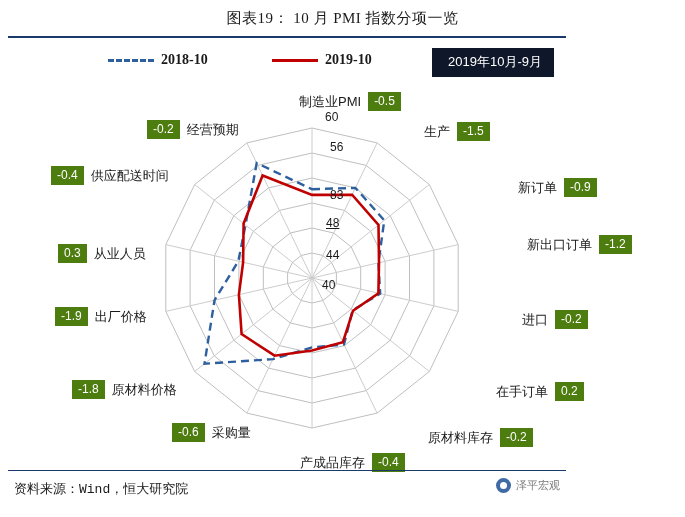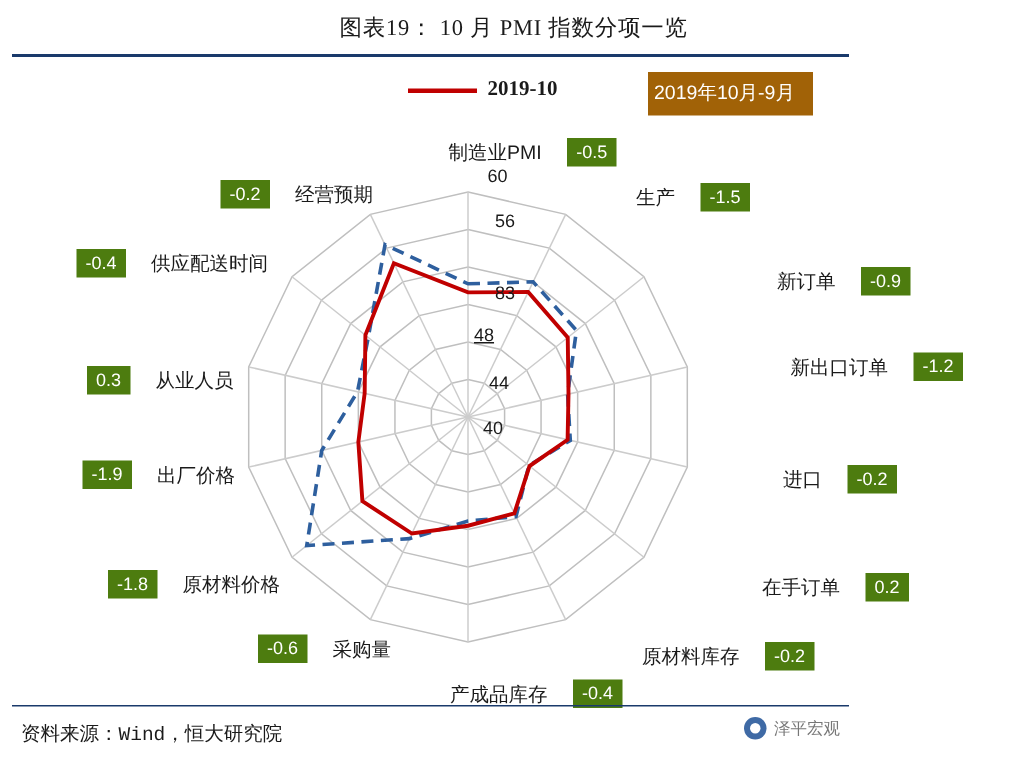--- a/index.html
+++ b/index.html
@@ -106,24 +106,24 @@
   .legend-label {
     font-size: 14px;
     font-weight: bold;
     font-family: "Liberation Serif", serif;
     color: #1a1a1a;
   }
   #legend-badge {
     position: absolute;
     left: 432px;
     top: 0px;
-    background: #a16207;
+    background: #0f172a;
     color: #ffffff;
     font-size: 13px;
-    padding: 5px 12px 6px 4px;
+    padding: 5px 12px 6px 16px;
     white-space: nowrap;
   }
 
   
   #radar-wrap {
     position: absolute;
     left: 0;
     top: 78px;
     width: 685px;
     height: 386px;
@@ -134,21 +134,21 @@
     top: 0;
   }
 
   .axis-label {
     position: absolute;
     font-size: 13px;
     color: #1a1a1a;
     white-space: nowrap;
     display: flex;
     align-items: center;
-    gap: 17px;
+    gap: 7px;
   }
   .delta-chip {
     display: inline-block;
     background: #4d7c0f;
     color: #ffffff;
     font-size: 12px;
     padding: 2px 6px 3px 6px;
     white-space: nowrap;
   }
   .tick-label {
@@ -160,20 +160,24 @@
 </head>
 <body>
 
 <div id="page">
 
   <div class="rule" id="rule-top"></div>
 
   <div id="chart-title">图表19： 10 月 PMI 指数分项一览</div>
 
   <div id="legend">
+    <div class="legend-entry" id="legend-2018">
+      <span class="legend-swatch" style="border-top-style:dashed;border-top-color:#2e5f9e;"></span>
+      <span class="legend-label">2018-10</span>
+    </div>
     <div class="legend-entry" id="legend-2019">
       <span class="legend-swatch" style="border-top-style:solid;border-top-color:#c00000;"></span>
       <span class="legend-label">2019-10</span>
     </div>
     <div id="legend-badge">2019年10月-9月</div>
   </div>
 
   <div id="radar-wrap">
     <svg id="radar-svg" width="685" height="386" viewBox="0 0 685 386">
       <g id="grid-group" fill="none" stroke="#bfbfbf" stroke-width="1">
@@ -218,21 +222,21 @@
           <span class="delta-chip">-0.9</span>
         </div>
         <div class="axis-label" style="left: 527px; top: 157px;">
           <span>新出口订单</span>
           <span class="delta-chip">-1.2</span>
         </div>
         <div class="axis-label" style="left: 522px; top: 232px;">
           <span>进口</span>
           <span class="delta-chip">-0.2</span>
         </div>
-        <div class="axis-label" style="left: 496px; top: 304px; margin-left: 12px;">
+        <div class="axis-label" style="left: 496px; top: 304px;">
           <span>在手订单</span>
           <span class="delta-chip">0.2</span>
         </div>
         <div class="axis-label" style="left: 428px; top: 350px; align-items: center;">
           <span>原材料库存</span>
           <span class="delta-chip">-0.2</span>
         </div>
         <div class="axis-label" style="left: 300px; top: 375px;">
           <span>产成品库存</span>
           <span class="delta-chip">-0.4</span>
@@ -259,21 +263,21 @@
         </div>
         <div class="axis-label" style="left: 147px; top: 42px;">
           <span class="delta-chip">-0.2</span>
           <span>经营预期</span>
         </div>
       </div>
     <div id="tick-labels">
         <div class="tick-label" style="left: 325px; top: 32px;">60</div>
         <div class="tick-label" style="left: 330px; top: 62px;">56</div>
         <div class="tick-label" style="left: 330px; top: 110px;">83</div>
-        <div class="tick-label" style="left: 316px; top: 138px; text-decoration: underline;">48</div>
+        <div class="tick-label" style="left: 326px; top: 138px; text-decoration: underline;">48</div>
         <div class="tick-label" style="left: 326px; top: 170px;">44</div>
         <div class="tick-label" style="left: 322px; top: 200px;">40</div>
       </div>
   </div>
 
   <div class="rule" id="rule-bottom"></div>
 
   <div id="source-note">资料来源：Wind，恒大研究院</div>
 
   <div id="watermark">

